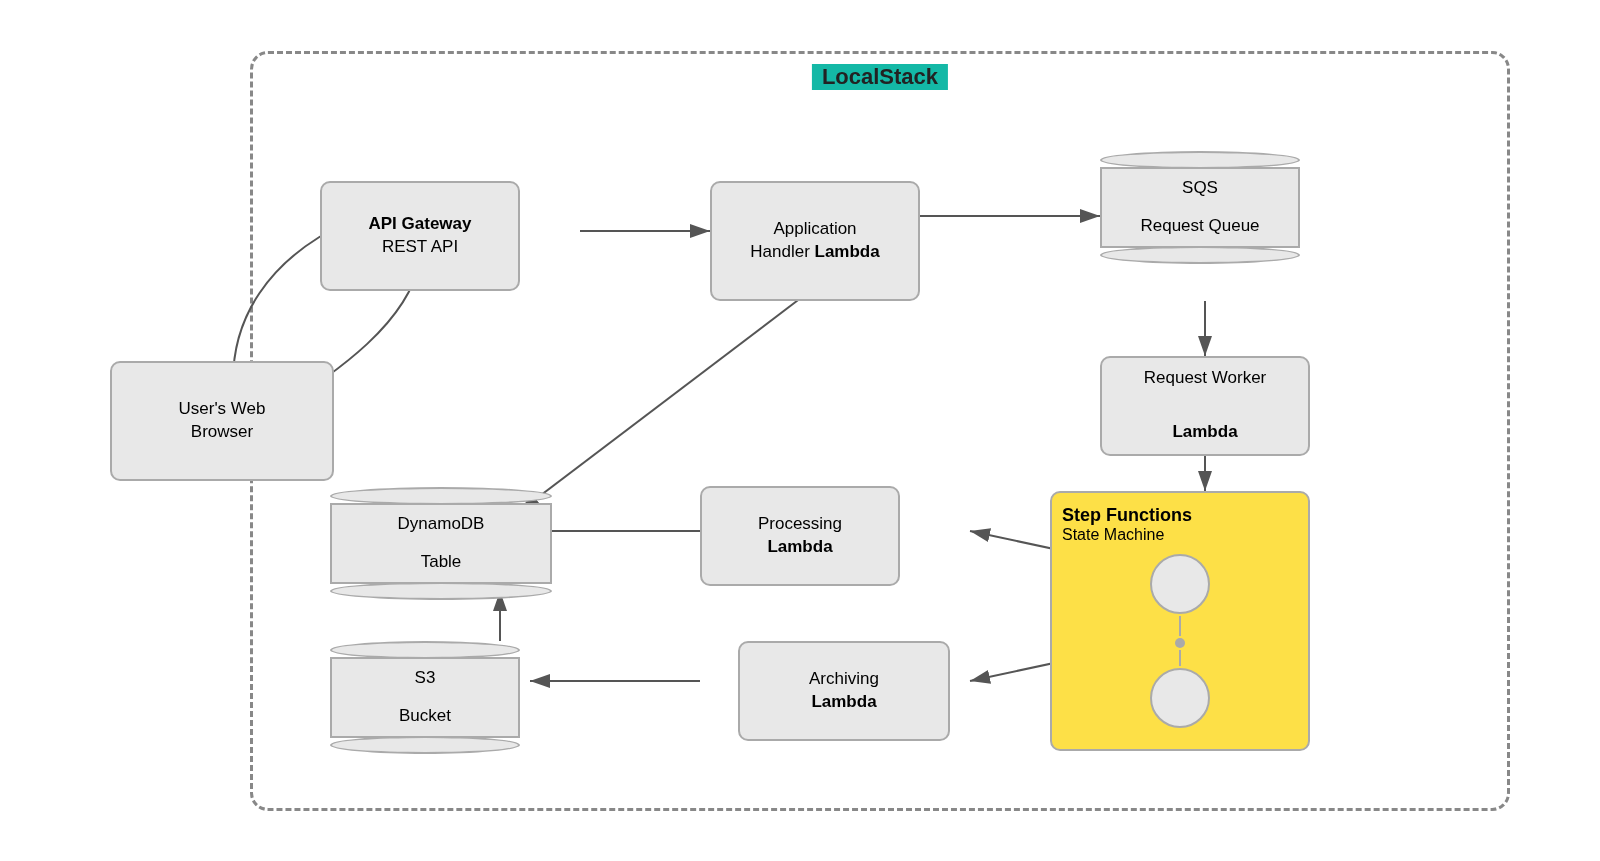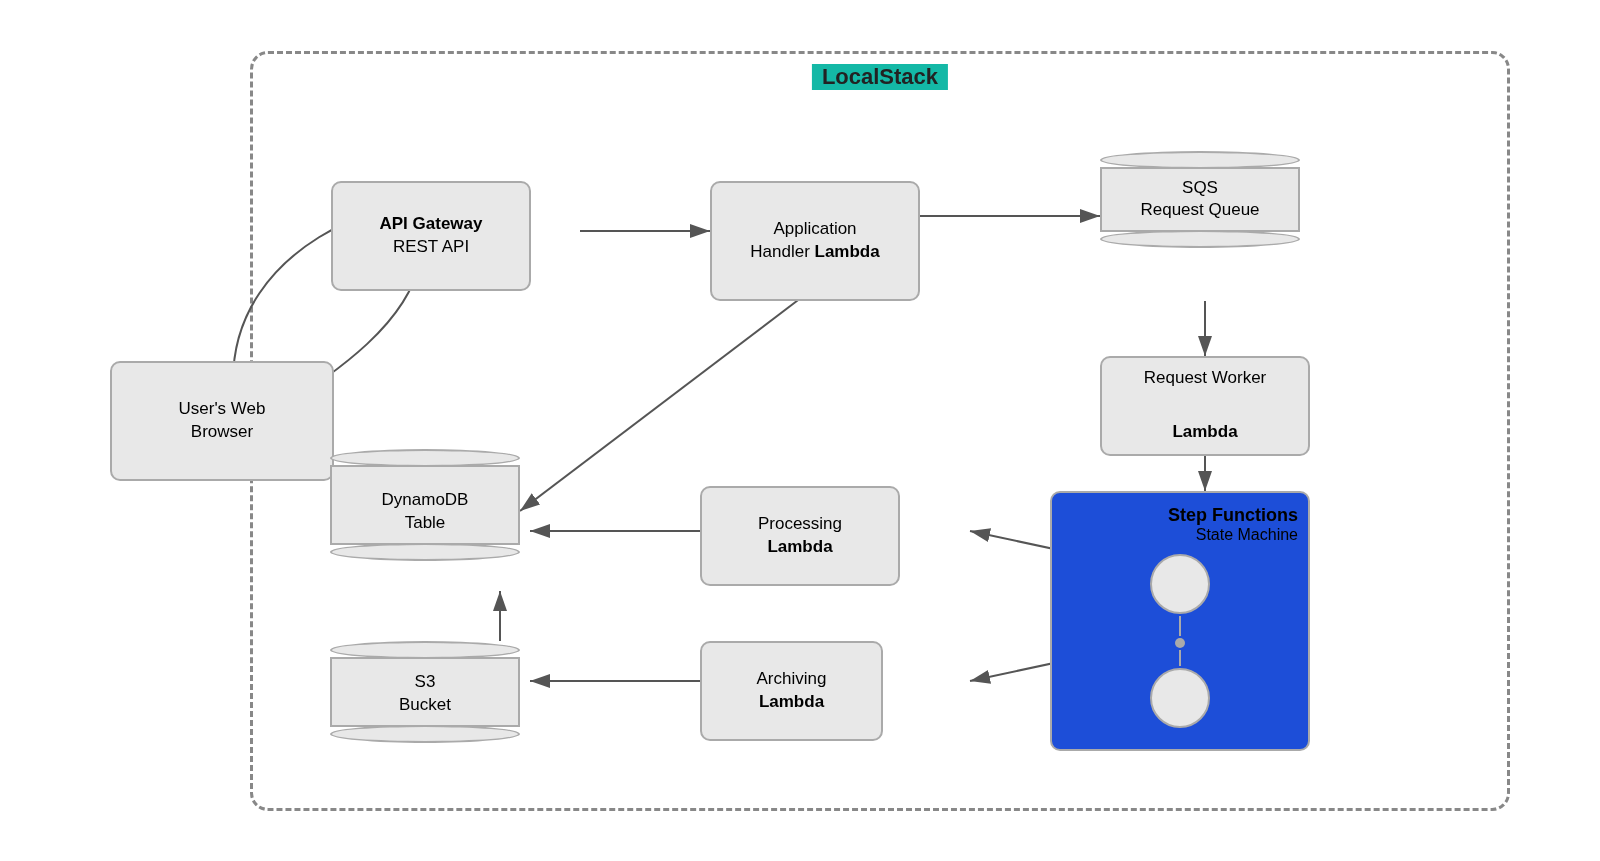--- a/index.html
+++ b/index.html
@@ -65,42 +65,43 @@
       justify-content: center;
       text-align: center;
     }
     .cyl-body {
       background: #e8e8e8;
       border: 2px solid #aaa;
       border-radius: 0;
       display: flex;
       flex-direction: column;
       align-items: center;
-      justify-content: flex-end;
+      justify-content: flex-start;
       font-size: 17px;
       line-height: 1.35;
       padding: 8px 14px;
       position: relative;
+      gap: 16px;
     }
     .cyl-top, .cyl-bottom {
       width: 100%;
       background: #e8e8e8;
       border: 2px solid #aaa;
       border-radius: 50%;
       height: 18px;
     }
     .cyl-top { margin-bottom: -2px; }
     .cyl-bottom { margin-top: -2px; }
 
     .step-functions-box {
       position: absolute;
-      background: #1d4ed8;
+      background: #fde047;
       border: 2px solid #aaa;
       border-radius: 10px;
-      text-align: right;
+      text-align: left;
       padding: 12px 10px;
     }
 
     
     .arrows-svg {
       position: absolute;
       top: 0; left: 0;
       width: 1500px;
       height: 820px;
       pointer-events: none;
@@ -145,21 +146,21 @@
     <line x1="650" y1="660" x2="480" y2="660" stroke="#555" stroke-width="2" marker-end="url(#arrowhead)"></line>
 
     <line x1="450" y1="620" x2="450" y2="570" stroke="#555" stroke-width="2" marker-end="url(#arrowhead)"></line>
   </svg>
 
   <div class="node" style="left:60px; top:340px; width:224px; height:120px;">
     <span>User's Web</span>
     <span>Browser</span>
   </div>
 
-  <div class="node" style="left:281px; top:160px; width:200px; height:110px;">
+  <div class="node" style="left:270px; top:160px; width:200px; height:110px;">
     <span class="bold">API Gateway</span>
     <span>REST API</span>
   </div>
 
   <div class="node" style="left:660px; top:160px; width:210px; height:120px;">
     <span>Application</span>
     <span>Handler <strong>Lambda</strong></span>
   </div>
 
   <div class="cylinder" style="left:1050px; top:130px; width:200px;">
@@ -187,26 +188,26 @@
       <div style="width:2px; height:16px; background:#aaa; margin:2px 0;"></div>
       <div style="width:60px; height:60px; border-radius:50%; border:2px solid #aaa; background:#e8e8e8;"></div>
     </div>
   </div>
 
   <div class="node" style="left:650px; top:465px; width:200px; height:100px;text-align:center;">
     <span>Processing</span>
     <span><strong>Lambda</strong></span>
   </div>
 
-  <div class="node" style="left:650px; top:620px; width:183px; height:100px;">
+  <div class="node" style="left:688px; top:620px; width:212px; height:100px;">
     <span>Archiving</span>
     <span><strong>Lambda</strong></span>
   </div>
 
-  <div class="cylinder" style="left:280px; top:428px; width:190px;">
+  <div class="cylinder" style="left:280px; top:466px; width:222px;">
     <div class="cyl-top"></div>
     <div class="cyl-body" style="width:100%; min-height:80px;">
       <span class="bold">DynamoDB</span>
       <span>Table</span>
     </div>
     <div class="cyl-bottom"></div>
   </div>
 
   <div class="cylinder" style="left:280px; top:620px; width:190px;">
     <div class="cyl-top"></div>

